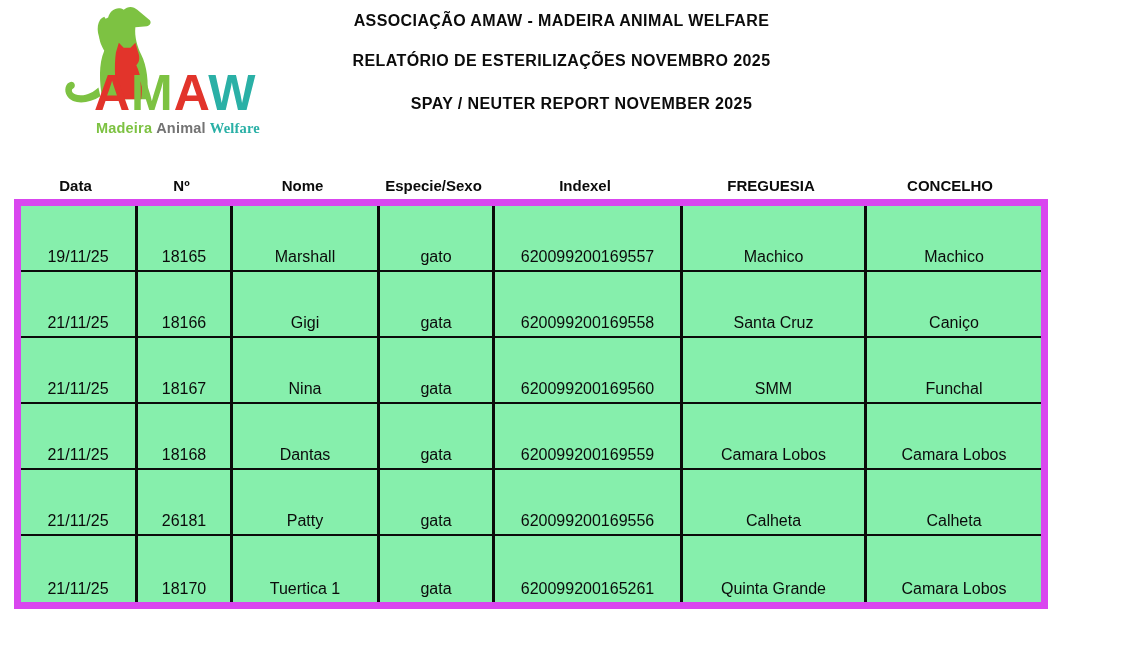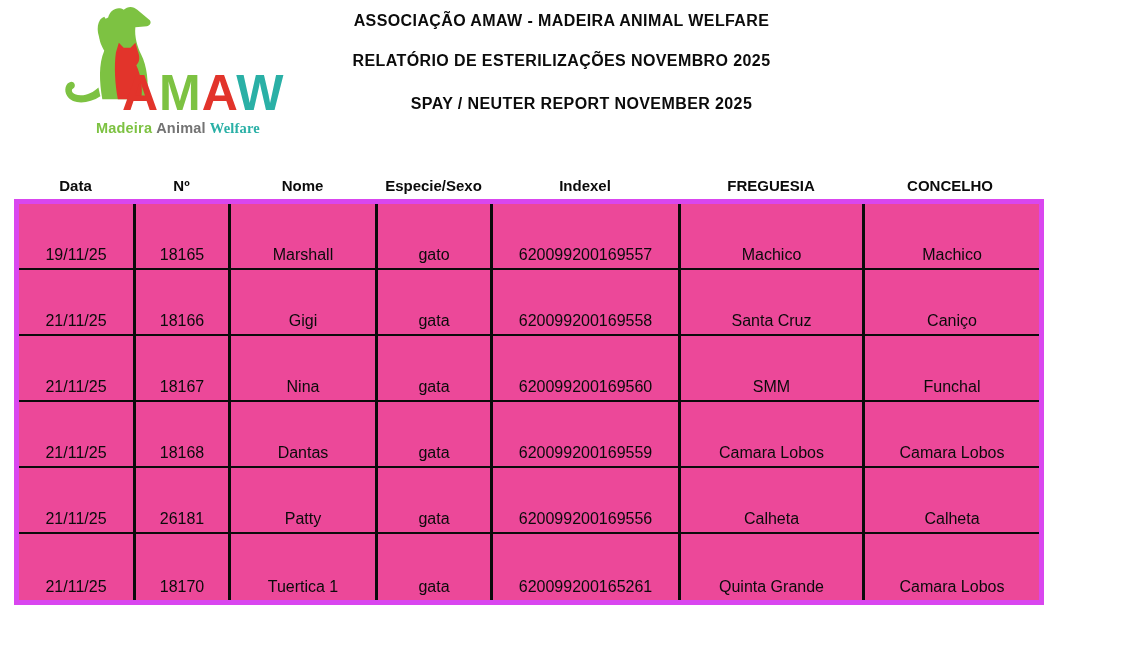--- a/index.html
+++ b/index.html
@@ -8,21 +8,21 @@
     font-family:"Liberation Sans","DejaVu Sans",sans-serif;color:#0b0b0b;
     -webkit-font-smoothing:antialiased;
   }
   .page{position:absolute;inset:0;background:#ffffff;}
 
   
   .logo{position:absolute;left:58px;top:2px;width:215px;height:140px;}
   .logo svg{position:absolute;left:0;top:2px;width:110px;height:102px;z-index:1;}
   .amaw-word{
     position:absolute;left:36px;top:66px;z-index:2;
-    font-size:50px;font-weight:bold;line-height:1.0;letter-spacing:1px;white-space:nowrap;margin-left:28px;
+    font-size:50px;font-weight:bold;line-height:1.0;letter-spacing:1px;white-space:nowrap;
   }
   .amaw-sub{
     position:absolute;left:38px;top:118px;z-index:2;
     font-size:14.5px;font-weight:bold;white-space:nowrap;letter-spacing:0.2px;
   }
   .amaw-sub span{margin-right:4px;}
 
   
   .titles{position:absolute;left:0;right:0;top:0;text-align:center;padding-left:22px;}
   .title{
@@ -38,21 +38,21 @@
   .tablewrap{position:absolute;left:14px;top:177px;}
   .hrow{
     display:grid;grid-template-columns:var(--cols);padding:0 3px;height:22px;
   }
   .hcell{
     display:flex;align-items:flex-end;justify-content:center;
     font-weight:bold;font-size:15px;padding-bottom:16px;white-space:nowrap;
   }
   .grid{
     display:grid;grid-template-columns:var(--cols);grid-auto-rows:66px;
-    border:5px solid #d946ef;width:1020px;background:#ec4899;
+    border:7px solid #d946ef;width:1020px;background:#86efac;
   }
   .cell{
     box-sizing:border-box;
     border-right:3px solid #0b0b0b;border-bottom:2px solid #0b0b0b;
     display:flex;align-items:flex-end;justify-content:center;
     font-size:16px;padding-bottom:4px;white-space:nowrap;
   }
   .cell:nth-child(7n){border-right:none;}
   .grid .cell:nth-last-child(-n+7){border-bottom:none;}
 </style>

